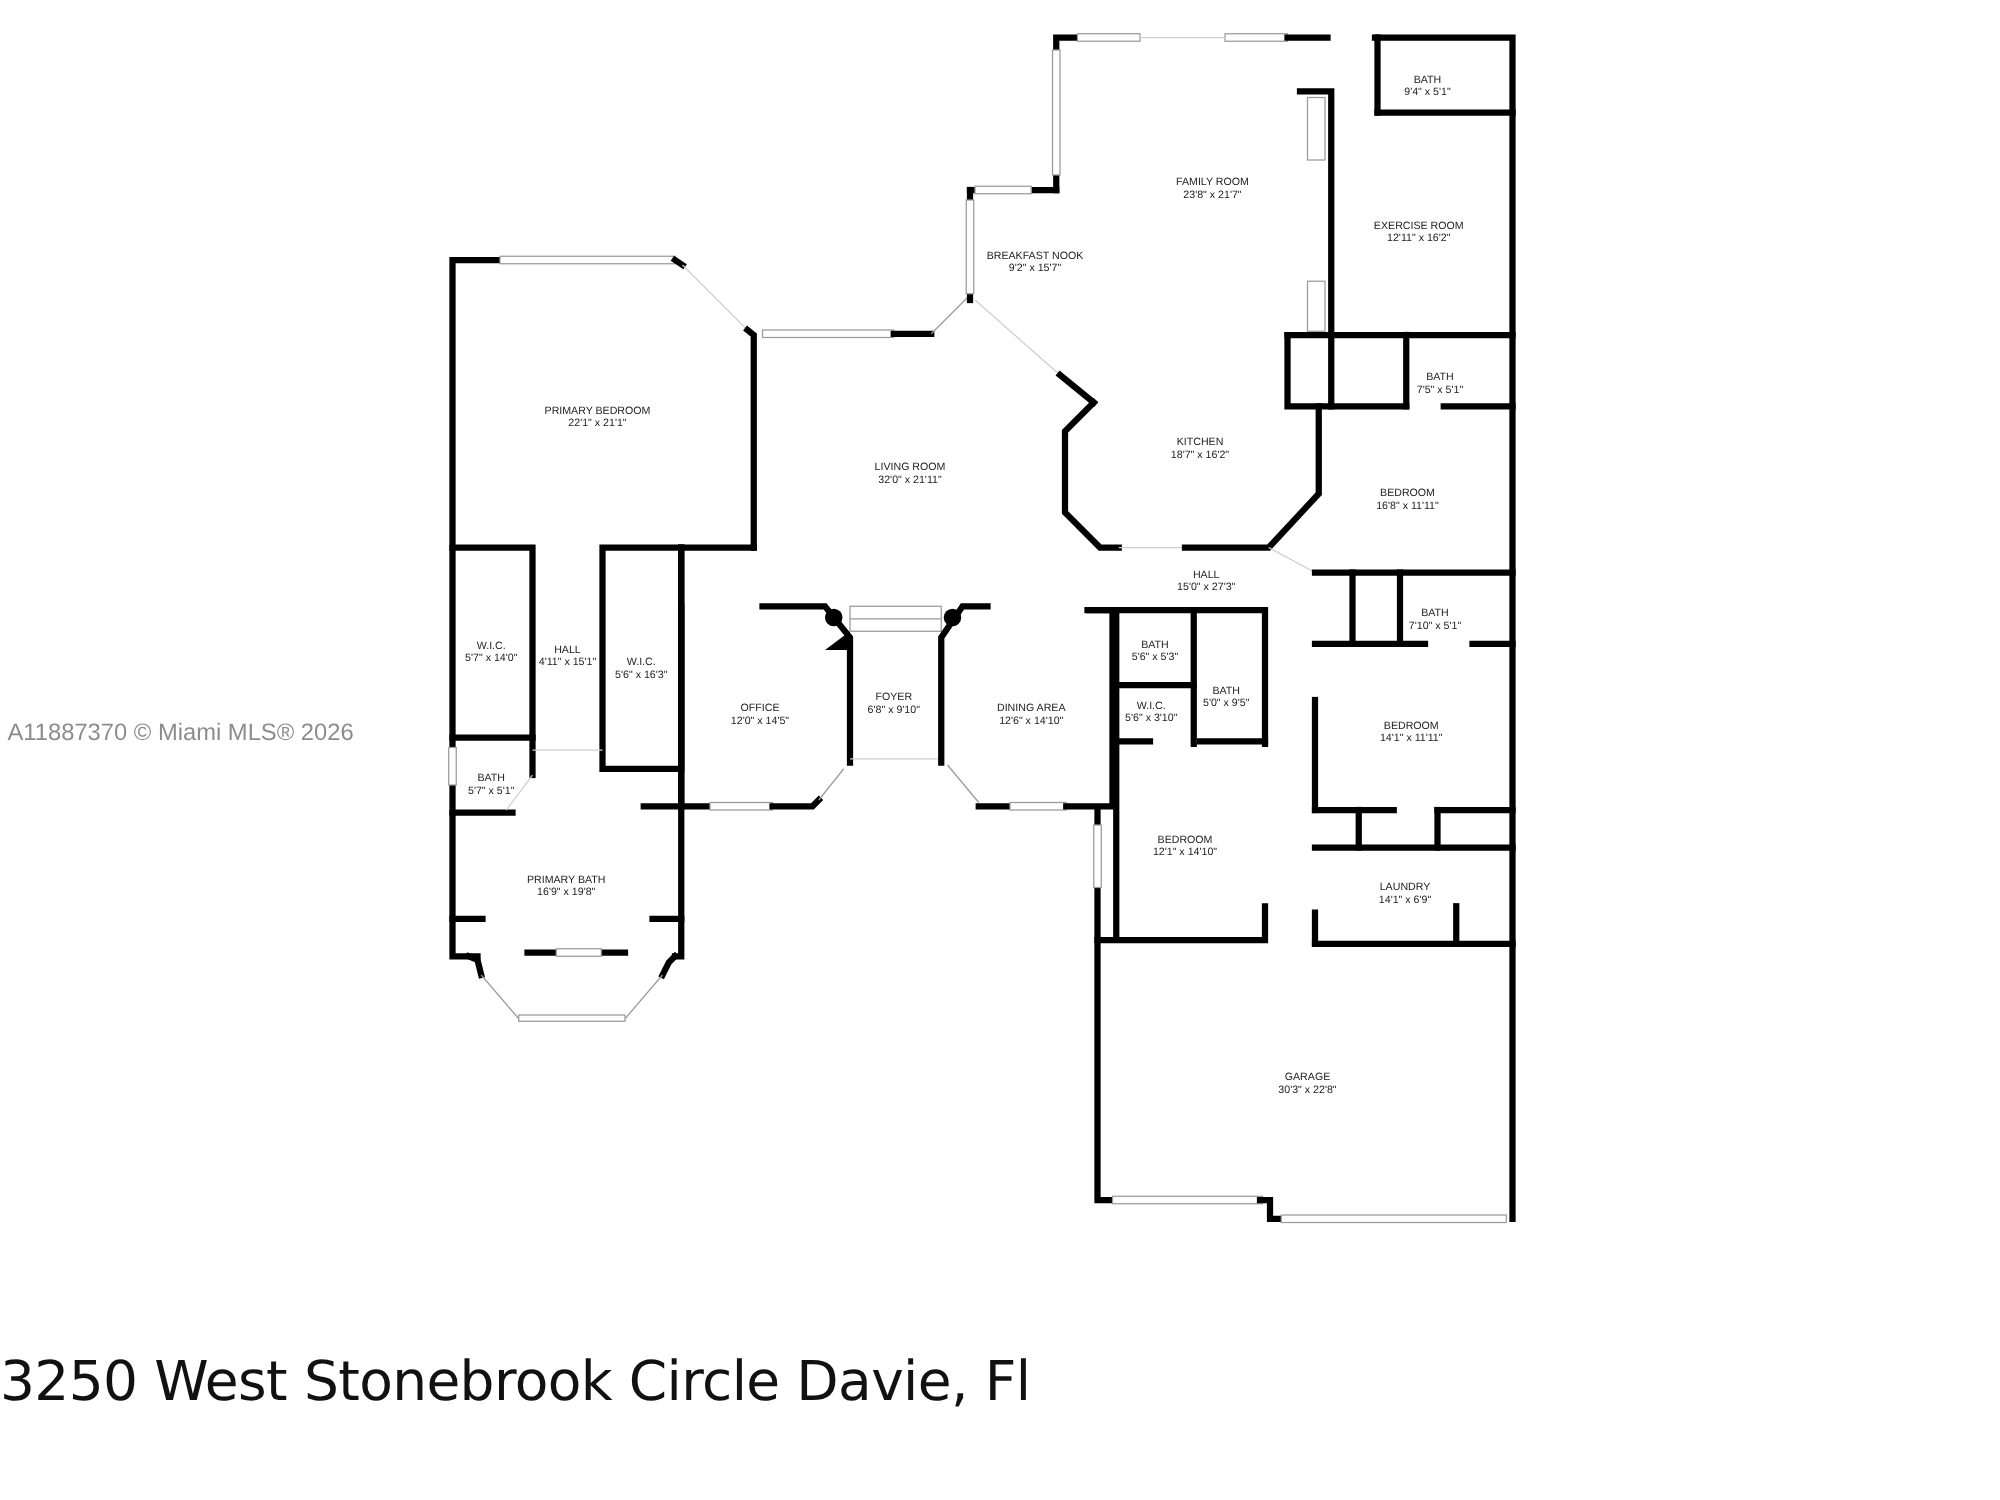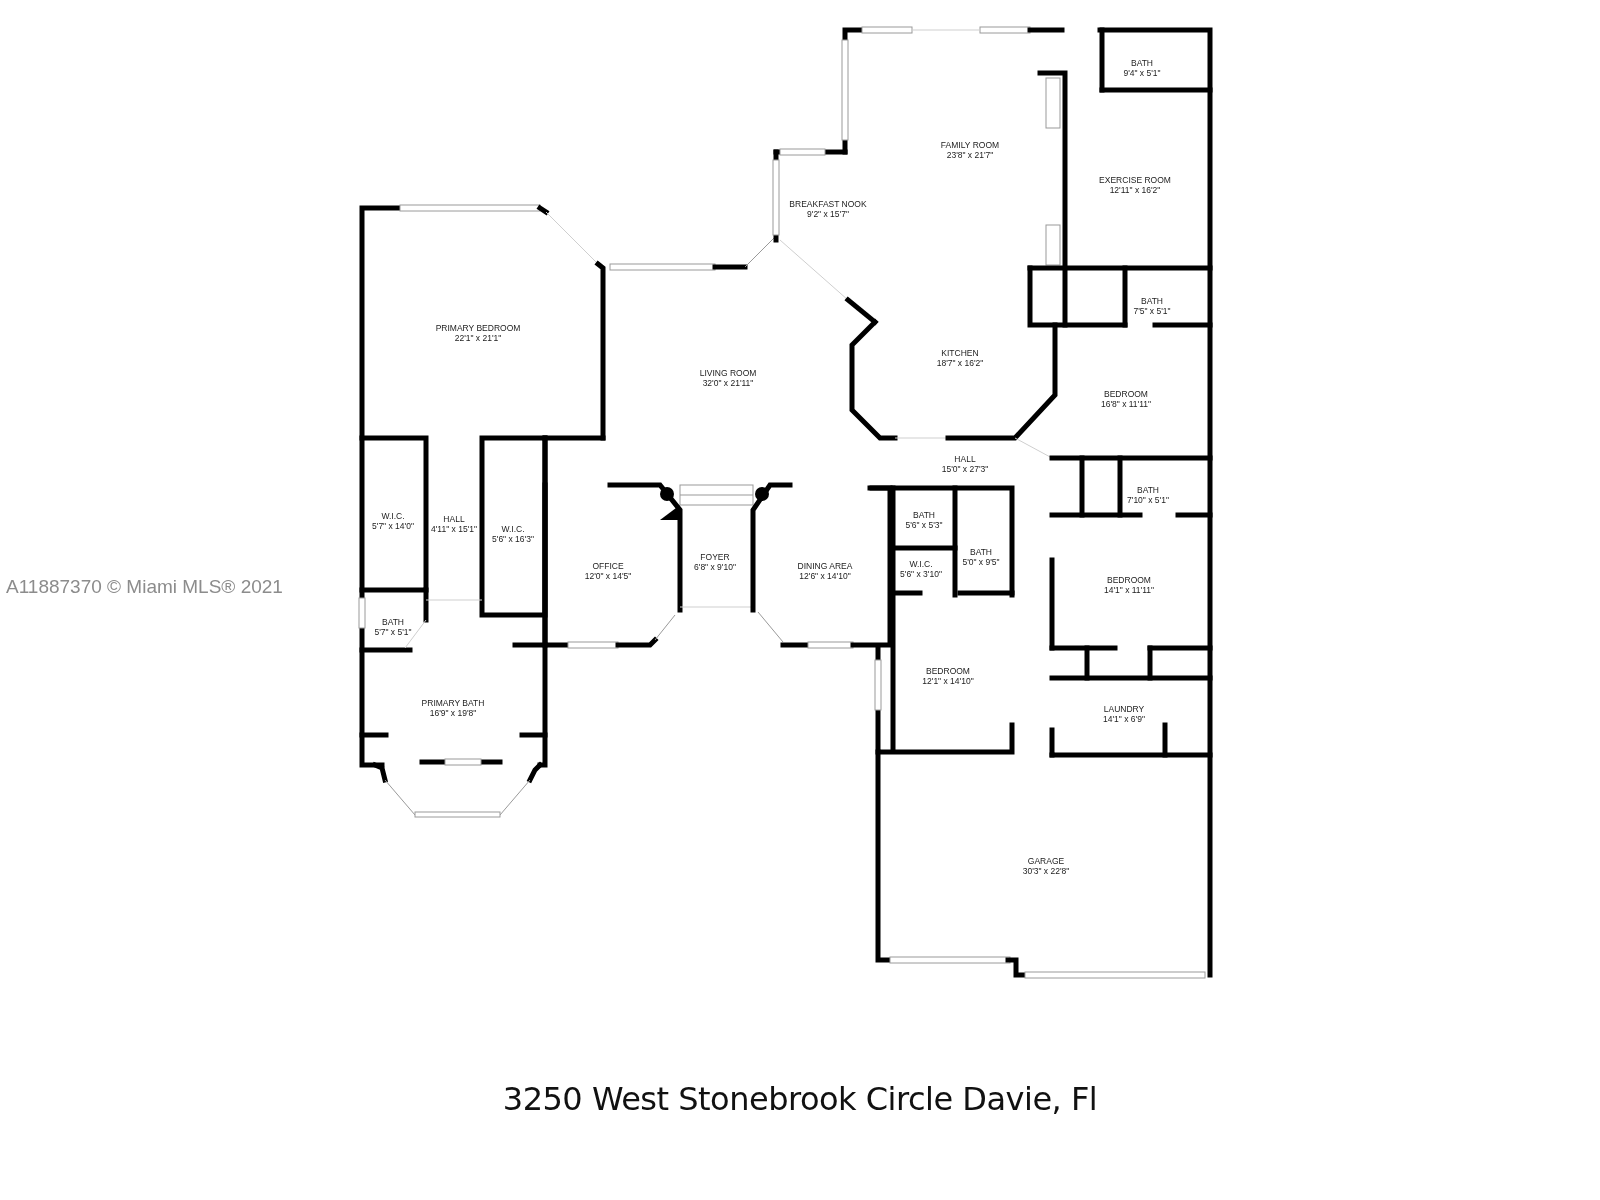--- a/index.html
+++ b/index.html
@@ -4,21 +4,21 @@
   <style>
     html, body { margin: 0; padding: 0; background: #ffffff; }
     body { width: 1600px; height: 1200px; position: relative; overflow: hidden; font-family: "Liberation Sans", sans-serif; }
     #plan { position: absolute; left: 0; top: 0; width: 1600px; height: 1200px; }
     .wall { stroke: #000; stroke-width: 5; fill: none; stroke-linecap: square; }
     .window { stroke: #9a9a9a; stroke-width: 1; fill: #ffffff; }
     .opening { stroke: #cfcfcf; stroke-width: 1; fill: none; }
     .room-name { font-family: "Liberation Sans", sans-serif; font-size: 8.5px; fill: #222; text-anchor: middle; }
     .room-dim { font-family: "Liberation Sans", sans-serif; font-size: 8.5px; fill: #222; text-anchor: middle; }
     .watermark { position: absolute; left: 6px; top: 576px; font-family: "Liberation Sans", sans-serif; font-size: 19px; color: #8c8c8c; white-space: nowrap; }
-    .address { position: absolute; left: 0; width: 1600px; top: 1080px; text-align: center; font-family: "DejaVu Sans", sans-serif; font-size: 32px; color: #111; letter-spacing: -0.5px; }
+    .address { position: absolute; left: 0; width: 1600px; top: 1080px; font-family: "DejaVu Sans", sans-serif; font-size: 44px; color: #111; letter-spacing: -0.5px; }
   </style>
 </head>
 <body>
 
 <svg id="plan" viewBox="0 0 1600 1200" xmlns="http://www.w3.org/2000/svg">
 
   <g>
 
     <polyline class="wall" points="400,208 362,208 362,765 382,765"></polyline>
     <rect class="window" x="400" y="205" width="140" height="6"></rect>
@@ -213,14 +213,14 @@
     <text class="room-dim" x="948" y="684">12'1" x 14'10"</text>
 
     <text class="room-name" x="1124" y="712">LAUNDRY</text>
     <text class="room-dim" x="1124" y="722">14'1" x 6'9"</text>
 
     <text class="room-name" x="1046" y="864">GARAGE</text>
     <text class="room-dim" x="1046" y="874">30'3" x 22'8"</text>
   </g>
 </svg>
 
-<div class="watermark">A11887370 © Miami MLS® 2021</div>
+<div class="watermark">A11887370 © Miami MLS® 2026</div>
 <div class="address">3250 West Stonebrook Circle Davie, Fl</div>
 
 </body></html>

